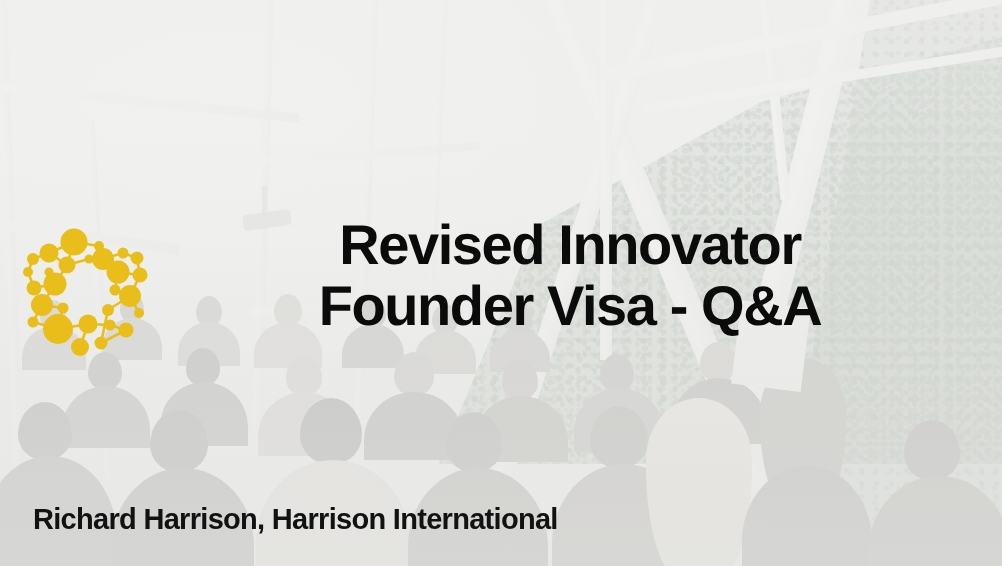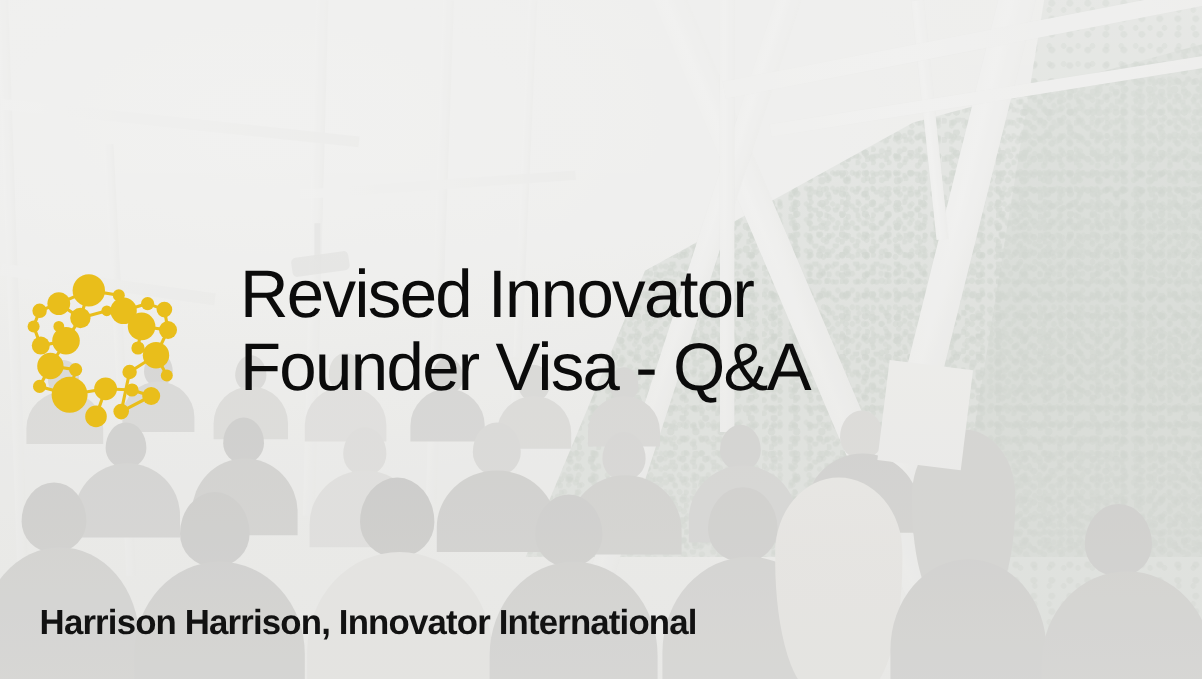--- a/index.html
+++ b/index.html
@@ -127,26 +127,27 @@
 
   
   .title {
     position: absolute;
     left: 200px;
     top: 214px;
     width: 740px;
     margin: 0;
     color: #0b0b0b;
     font-family: "Liberation Sans", sans-serif;
-    font-weight: normal;
+    font-weight: bold;
     font-size: 56px;
     line-height: 61px;
     letter-spacing: -1.4px;
     white-space: pre-line;
     text-rendering: geometricPrecision;
+    text-align: center;
   }
   .subtitle {
     position: absolute;
     left: 33px;
     bottom: 30px;
     margin: 0;
     color: #121212;
     font-family: "Liberation Sans", sans-serif;
     font-weight: bold;
     font-size: 29px;
@@ -311,15 +312,15 @@
           <circle cx="104" cy="118" r="7.5"></circle>
           <circle cx="79" cy="131" r="6.5"></circle>
           <circle cx="58" cy="135" r="9"></circle>
         </g>
     </svg>
   </div>
 
   <h1 class="title">Revised Innovator
 Founder Visa - Q&amp;A</h1>
 
-  <p class="subtitle">Harrison Harrison, Innovator International</p>
+  <p class="subtitle">Richard Harrison, Harrison International</p>
 
 </div>
 
 </body></html>

